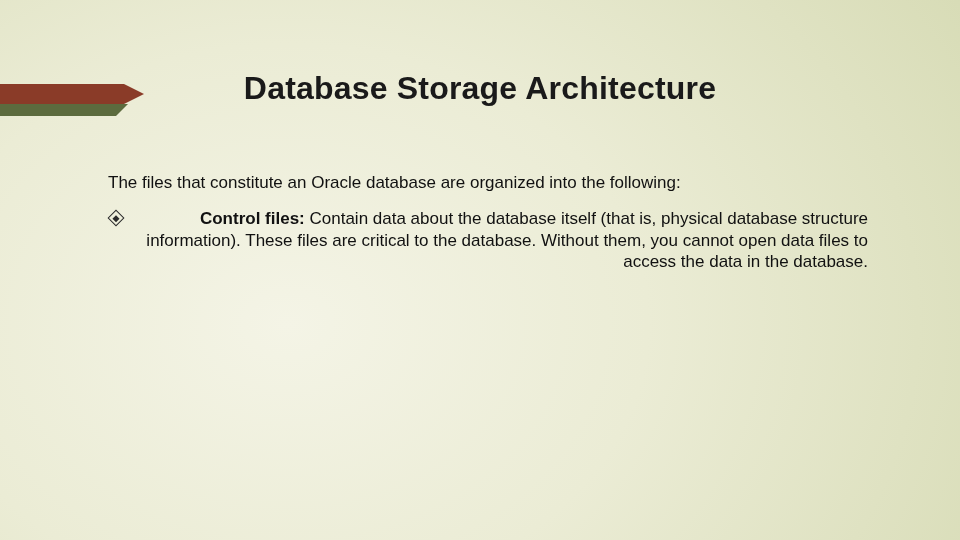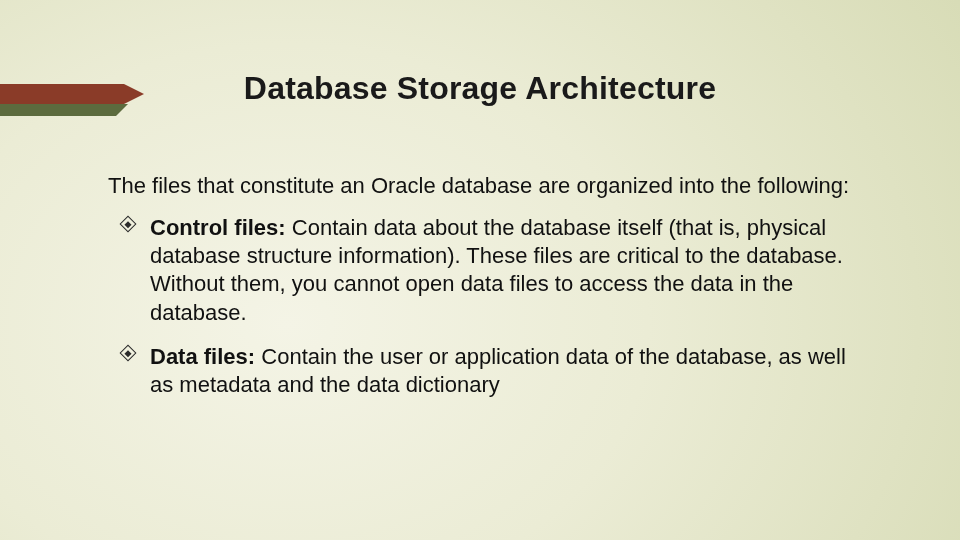--- a/index.html
+++ b/index.html
@@ -68,30 +68,31 @@
     font-weight: bold;
     color: #1a1a1a;
     letter-spacing: 0.2px;
   }
   .body {
     position: absolute;
     top: 172px;
     left: 108px;
     width: 760px;
     color: #111;
-    font-size: 22px;
+    font-size: 17px;
     line-height: 1.28;
   }
   .intro {
     margin: 0 0 14px 0;
   }
   ul.bullets {
     list-style: none;
     padding: 0;
-    margin: 12px;
+    margin: 0;
+    text-align: right;
   }
   ul.bullets > li {
     position: relative;
     padding-left: 30px;
     margin-bottom: 16px;
   }
   ul.bullets > li .bullet-icon {
     position: absolute;
     left: 2px;
     top: 4px;
@@ -125,20 +126,16 @@
 
   <div class="title">Database Storage Architecture</div>
 
   <div class="body">
     <p class="intro">The files that constitute an Oracle database are organized into the following:</p>
     <ul class="bullets">
       <li>
         <span class="bullet-icon"></span>
         <span class="term">Control files:</span><span> Contain data about the database itself (that is, physical database structure information). These files are critical to the database. Without them, you cannot open data files to access the data in the database.</span>
       </li>
-      <li>
-        <span class="bullet-icon"></span>
-        <span class="term">Data files:</span><span> Contain the user or application data of the database, as well as metadata and the data dictionary</span>
-      </li>
     </ul>
   </div>
 
 </div>
 
 </body></html>

